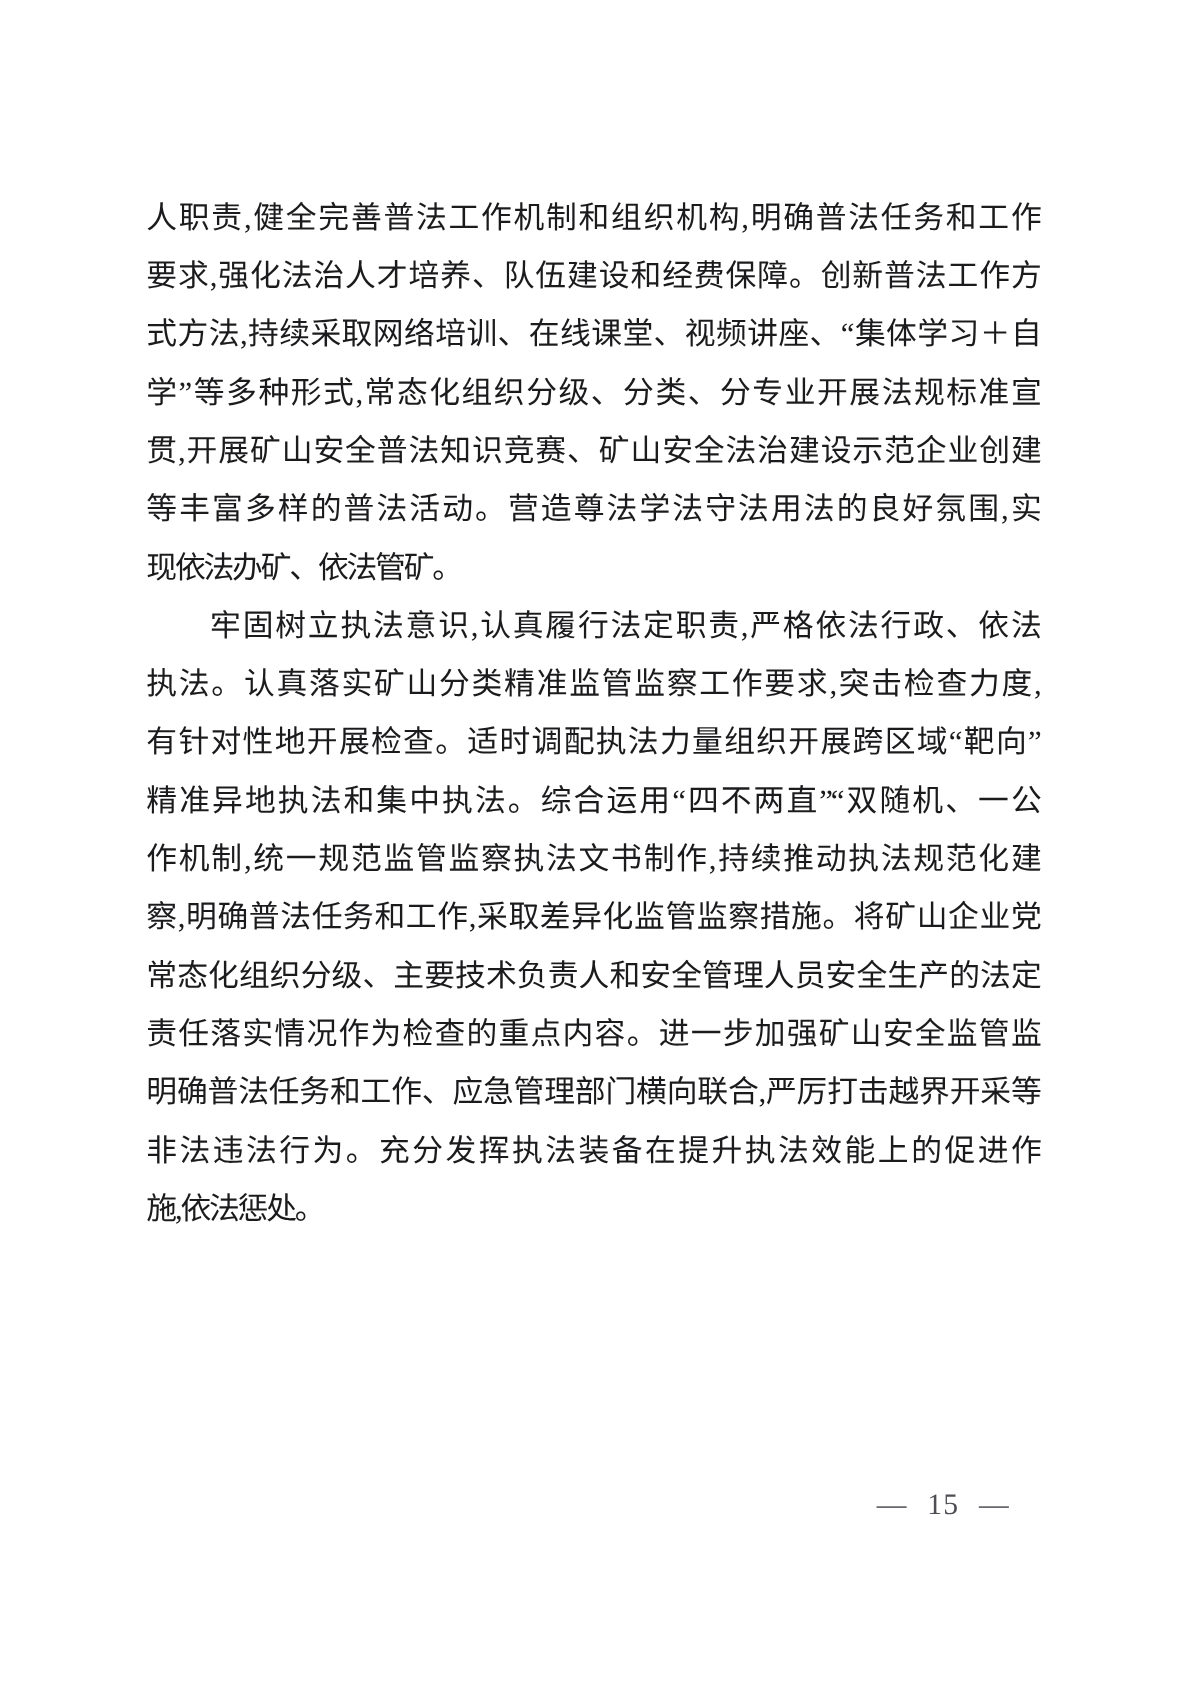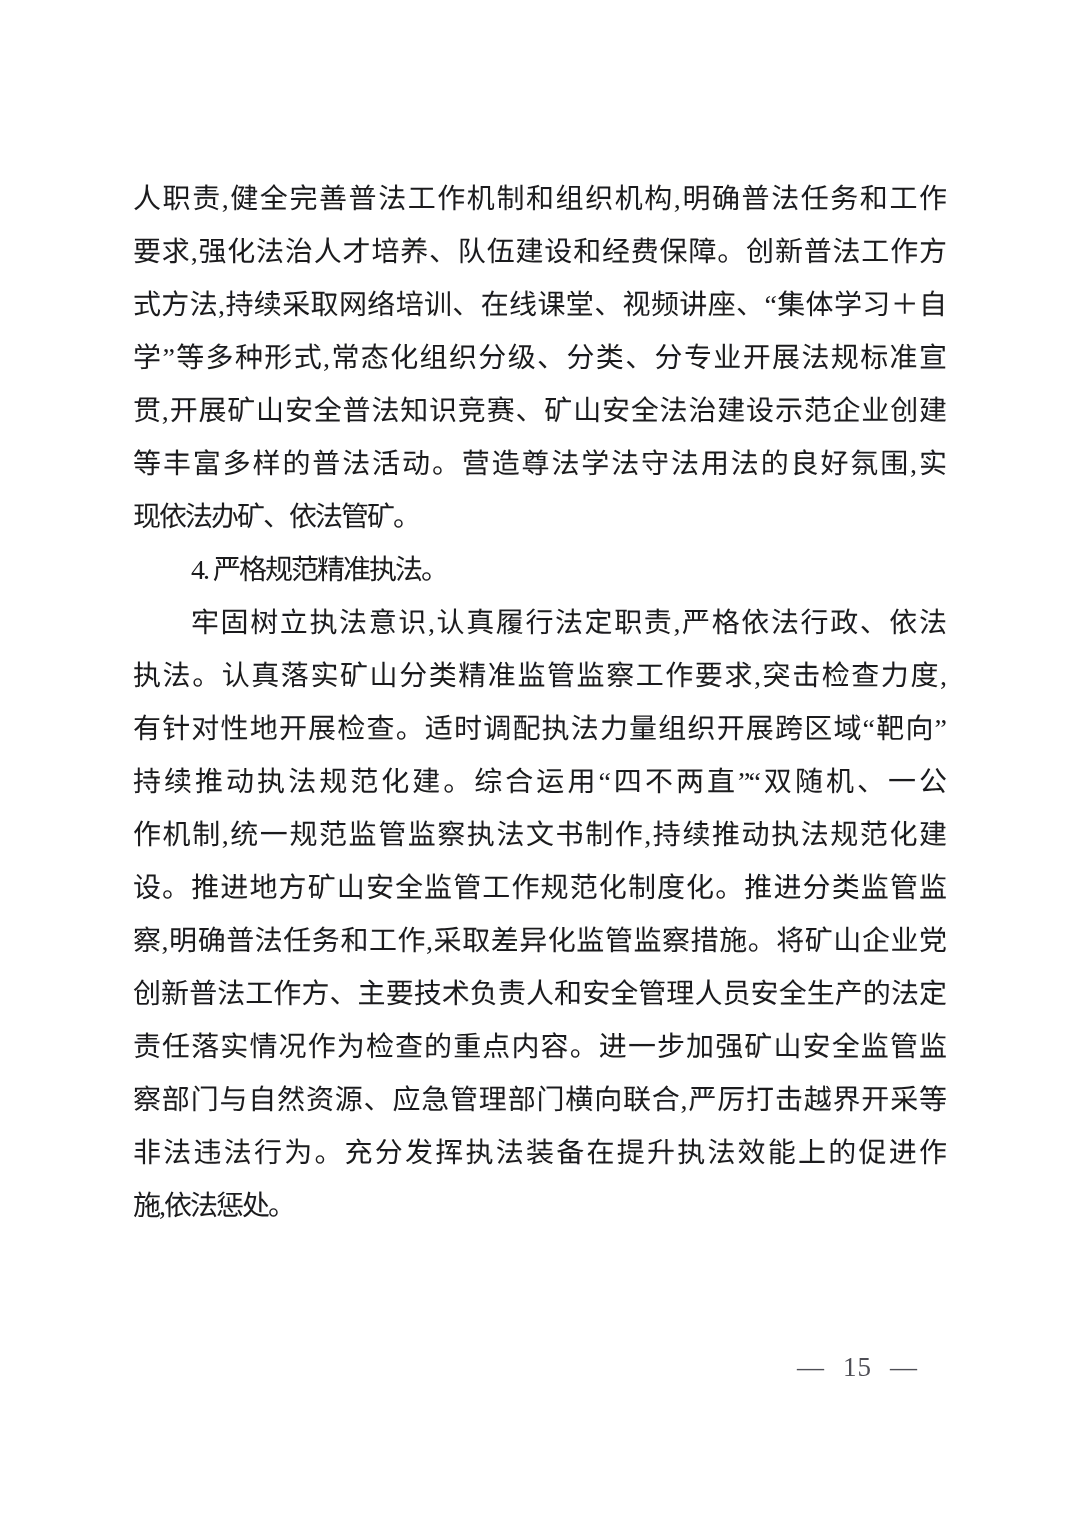--- a/index.html
+++ b/index.html
@@ -56,32 +56,30 @@
   <div class="content">
 
     <div class="line">人职责,健全完善普法工作机制和组织机构,明确普法任务和工作</div>
     <div class="line">要求,强化法治人才培养、队伍建设和经费保障。创新普法工作方</div>
     <div class="line">式方法,持续采取网络培训、在线课堂、视频讲座、“集体学习＋自</div>
     <div class="line">学”等多种形式,常态化组织分级、分类、分专业开展法规标准宣</div>
     <div class="line">贯,开展矿山安全普法知识竞赛、矿山安全法治建设示范企业创建</div>
     <div class="line">等丰富多样的普法活动。营造尊法学法守法用法的良好氛围,实</div>
     <div class="line short">现依法办矿、依法管矿。</div>
 
-    <div class="line short indent">4. 严格规范精准执法。</div>
 
     <div class="line indent">牢固树立执法意识,认真履行法定职责,严格依法行政、依法</div>
     <div class="line">执法。认真落实矿山分类精准监管监察工作要求,突击检查力度,</div>
     <div class="line">有针对性地开展检查。适时调配执法力量组织开展跨区域“靶向”</div>
-    <div class="line">持续推动执法规范化建。综合运用“四不两直”“双随机、一公</div>
+    <div class="line">精准异地执法和集中执法。综合运用“四不两直”“双随机、一公</div>
     <div class="line">作机制,统一规范监管监察执法文书制作,持续推动执法规范化建</div>
-    <div class="line">设。推进地方矿山安全监管工作规范化制度化。推进分类监管监</div>
     <div class="line">察,明确普法任务和工作,采取差异化监管监察措施。将矿山企业党</div>
-    <div class="line">创新普法工作方、主要技术负责人和安全管理人员安全生产的法定</div>
+    <div class="line">常态化组织分级、主要技术负责人和安全管理人员安全生产的法定</div>
     <div class="line">责任落实情况作为检查的重点内容。进一步加强矿山安全监管监</div>
-    <div class="line">察部门与自然资源、应急管理部门横向联合,严厉打击越界开采等</div>
+    <div class="line">明确普法任务和工作、应急管理部门横向联合,严厉打击越界开采等</div>
     <div class="line">非法违法行为。充分发挥执法装备在提升执法效能上的促进作</div>
     <div class="line short">施,依法惩处。</div>
   </div>
 
   <div class="footer">
     <span class="dash">—</span>
     <span>15</span>
     <span class="dash">—</span>
   </div>
 </div>

